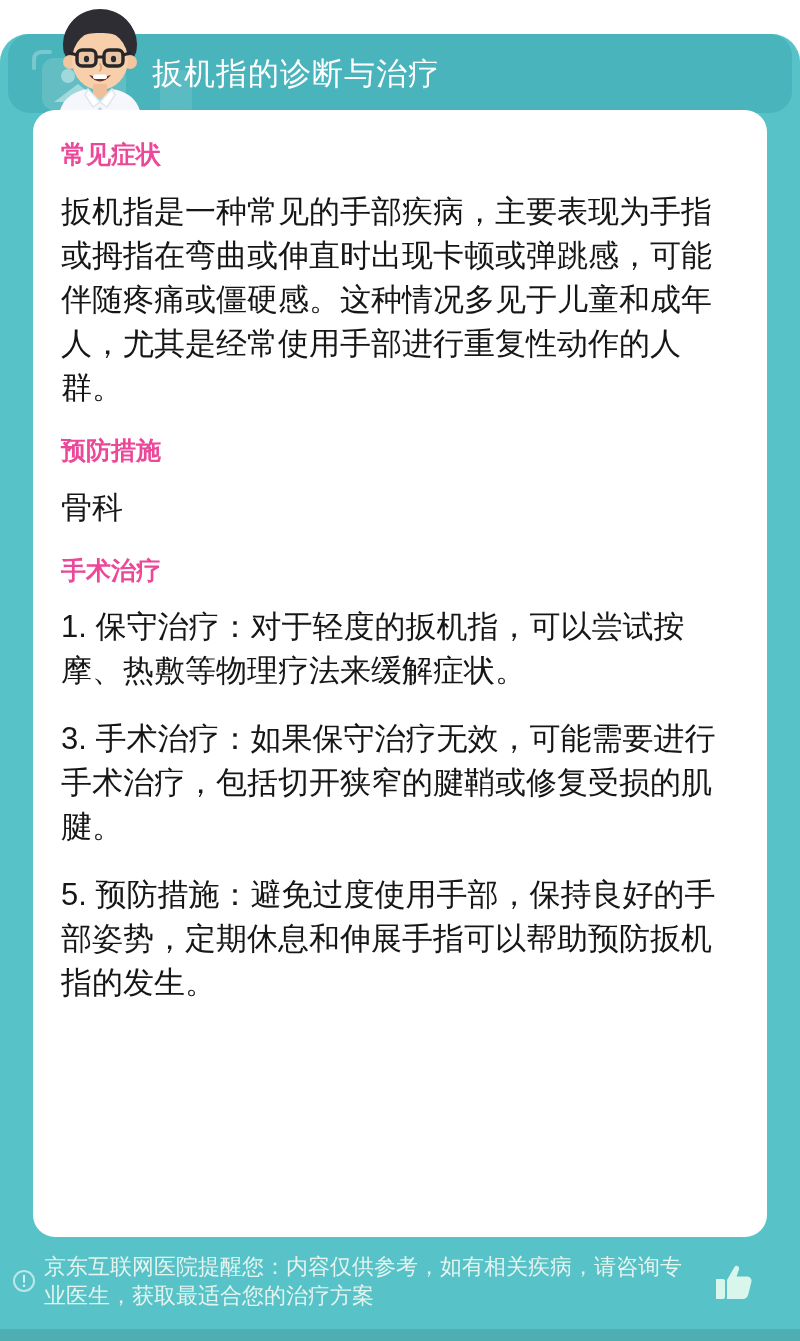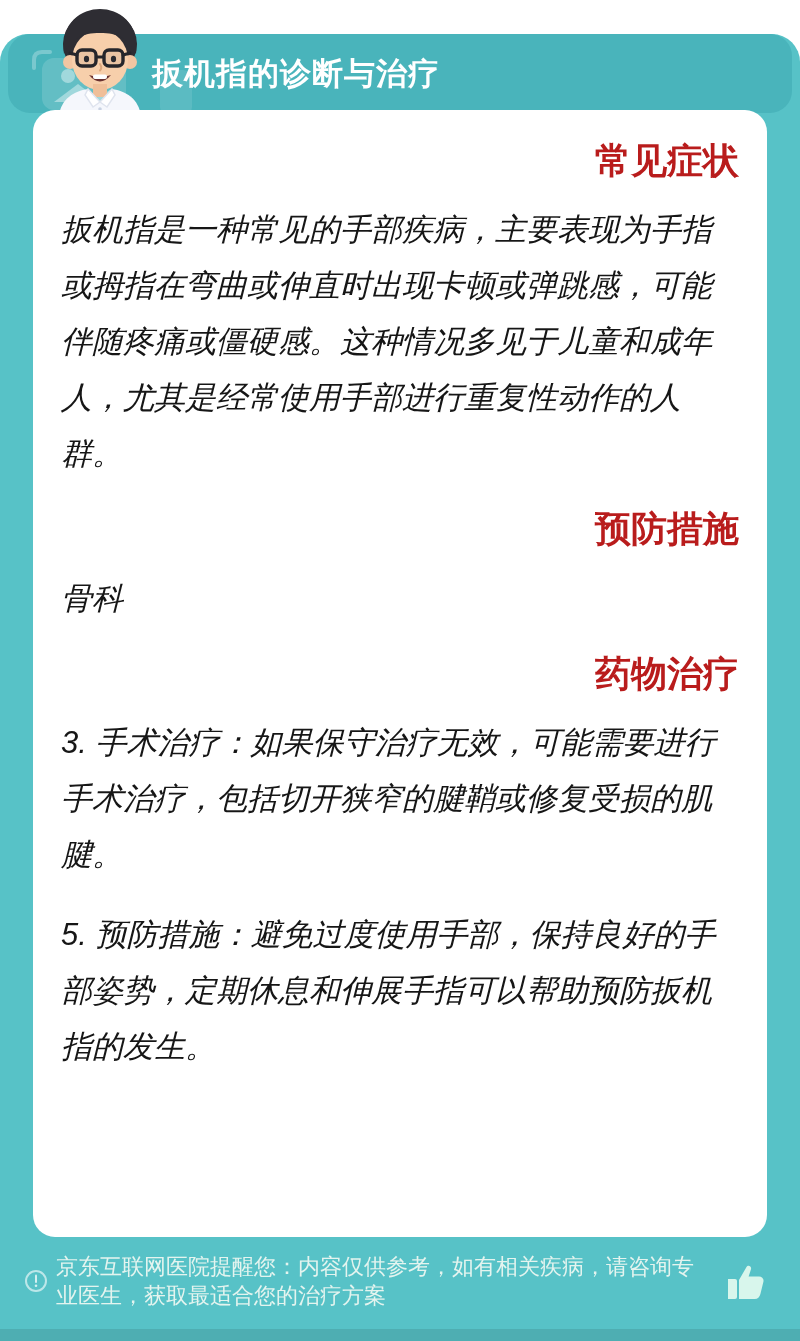--- a/index.html
+++ b/index.html
@@ -31,41 +31,40 @@
   }
   .photo-decor{position:absolute;left:22px;top:14px;width:104px;height:70px;opacity:.9;}
   .decor-rect{
     position:absolute;left:152px;top:36px;width:32px;height:46px;
     background:rgba(255,255,255,0.10);border-radius:9px;
   }
   .avatar{position:absolute;left:44px;top:4px;width:112px;height:112px;z-index:3;}
   .page-title{
     position:absolute;left:152px;top:34px;height:79px;z-index:4;
     display:flex;align-items:center;
-    font-size:31px;font-weight:bold;color:#ffffff;letter-spacing:1px;
+    font-size:31px;font-weight:normal;color:#ffffff;letter-spacing:1px;
   }
   .card{
     position:absolute;left:33px;top:110px;width:734px;height:1127px;z-index:5;
     background:var(--card-bg);
     border-radius:22px;
     padding:28px 28px 0 28px;
     overflow:hidden;
   }
   .section-heading{
-    font-size:36px;font-weight:bold;color:#b91c1c;
-    margin:26px 0 21px 0;line-height:1.15;text-align:right;
+    font-size:25px;font-weight:bold;color:#ec4899;
+    margin:26px 0 21px 0;line-height:1.15;
   }
   .section-heading.first{margin-top:2px;}
   .body-text{
-    font-size:31px;line-height:56px;color:var(--ink);
+    font-size:31px;line-height:44px;color:var(--ink);
     margin:0 0 24px 0;
-    font-style:italic;
   }
   .footer{
-    position:absolute;left:24px;top:1252px;width:744px;z-index:6;
+    position:absolute;left:12px;top:1252px;width:744px;z-index:6;
     display:flex;align-items:center;
   }
   .footer-alert{width:24px;height:24px;flex:0 0 24px;margin-right:8px;}
   .footer-note{
     width:652px;font-size:22px;line-height:29px;color:var(--footer-ink);
   }
   .thumb-btn{
     margin-left:auto;width:48px;height:48px;border:none;background:transparent;
     padding:0;cursor:pointer;display:block;
   }
@@ -114,21 +113,22 @@
 
 <div class="page-title">扳机指的诊断与治疗</div>
 
 <div class="card">
   <h2 class="section-heading first">常见症状</h2>
   <p class="body-text">扳机指是一种常见的手部疾病，主要表现为手指或拇指在弯曲或伸直时出现卡顿或弹跳感，可能伴随疼痛或僵硬感。这种情况多见于儿童和成年人，尤其是经常使用手部进行重复性动作的人群。</p>
 
   <h2 class="section-heading">预防措施</h2>
   <p class="body-text">骨科</p>
 
-  <h2 class="section-heading">药物治疗</h2>
+  <h2 class="section-heading">手术治疗</h2>
+  <p class="body-text">1. 保守治疗：对于轻度的扳机指，可以尝试按摩、热敷等物理疗法来缓解症状。</p>
   <p class="body-text">3. 手术治疗：如果保守治疗无效，可能需要进行手术治疗，包括切开狭窄的腱鞘或修复受损的肌腱。</p>
   <p class="body-text">5. 预防措施：避免过度使用手部，保持良好的手部姿势，定期休息和伸展手指可以帮助预防扳机指的发生。</p>
 </div>
 
 <div class="footer">
   <svg class="footer-alert" viewBox="0 0 24 24">
     <circle cx="12" cy="12" r="10" fill="none" stroke="rgba(255,255,255,0.60)" stroke-width="2"></circle>
     <path d="M12 6.5 V13" stroke="rgba(255,255,255,0.75)" stroke-width="2" stroke-linecap="round"></path>
     <circle cx="12" cy="16.8" r="1.3" fill="rgba(255,255,255,0.75)"></circle>
   </svg>

